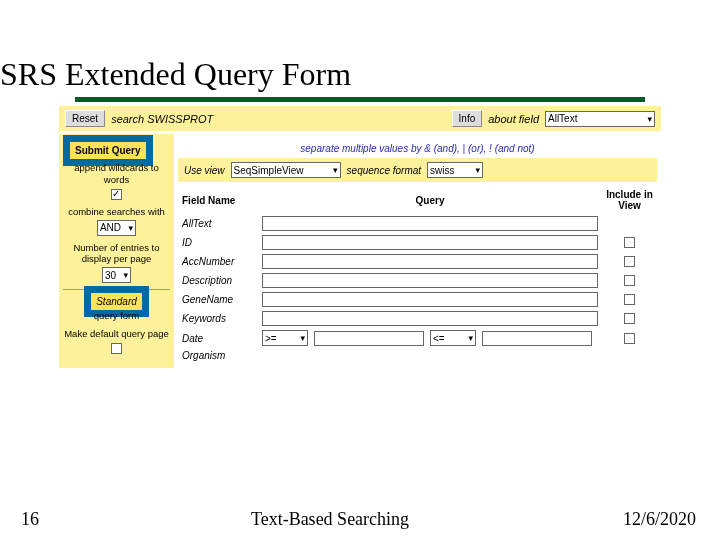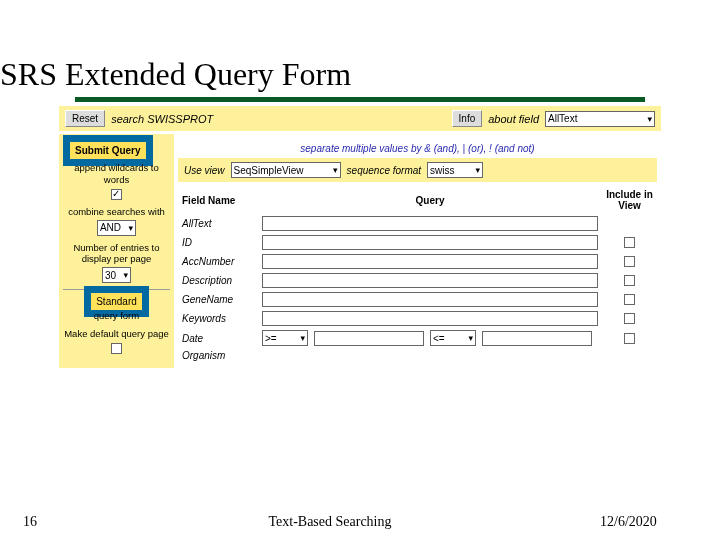--- a/index.html
+++ b/index.html
@@ -148,25 +148,25 @@
   .date-row .select { width:46px; }
   .date-row .tinput { width:110px; }
   .col-field { width:80px; }
   .col-include { width:55px; text-align:center; }
   .footer {
     position:absolute;
     bottom:10px;
     left:0; right:0;
     display:flex;
     font-family:"Times New Roman", Times, serif;
-    font-size:14px;
+    font-size:18px;
   }
   .footer .pg { width:60px; text-align:center; }
   .footer .mid { flex:1; text-align:center; }
-  .footer .dt { width:120px; padding-right:24px; }
+  .footer .dt { width:120px; text-align:right; padding-right:24px; }
   .italic { font-style: italic; }
 </style>
 </head>
 <body>
 
 <div class="title">SRS Extended Query Form</div>
 <div class="greenbar"></div>
 <div class="whitegap"></div>
 
 <div class="form-area">
@@ -197,21 +197,21 @@
       <div class="block">
         <span class="label">combine searches with</span>
         <span class="select">AND</span>
       </div>
       <div class="block">
         <span class="label">Number of entries to display per page</span>
         <span class="select">30</span>
       </div>
       <div class="hr"></div>
       <div class="block">
-        <span class="btn-yellow" style="font-weight:normal;">Standard</span>
+        <span class="btn-yellow" style="font-weight:normal;font-style:italic;">Standard</span>
         <span class="label" style="margin-top:3px;">query form</span>
       </div>
       <div class="block">
         <span class="label">Make default query page</span>
         <span class="checkbox"></span>
       </div>
     </div>
 
     <div class="main">
       <div class="hint">separate multiple values by &amp; (and), | (or), ! (and not)</div>

